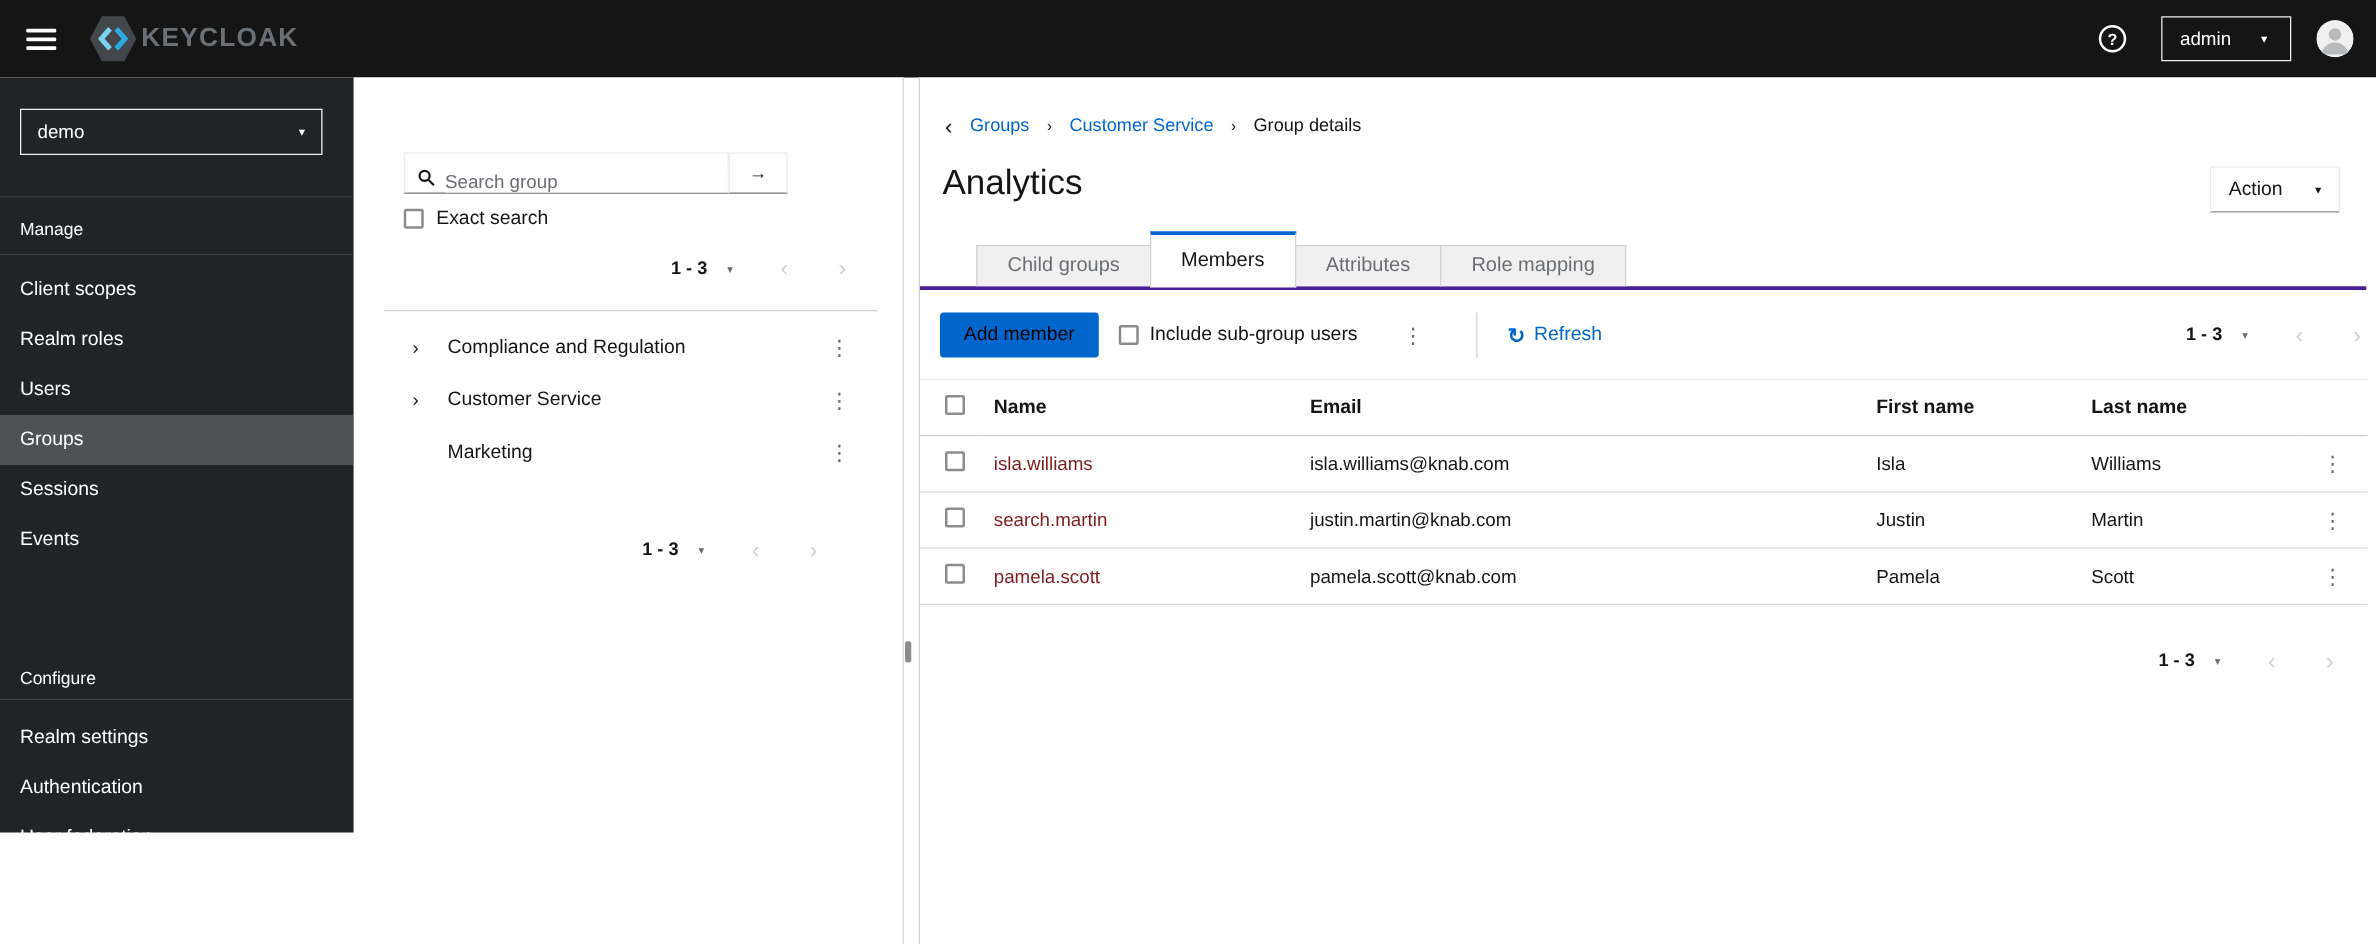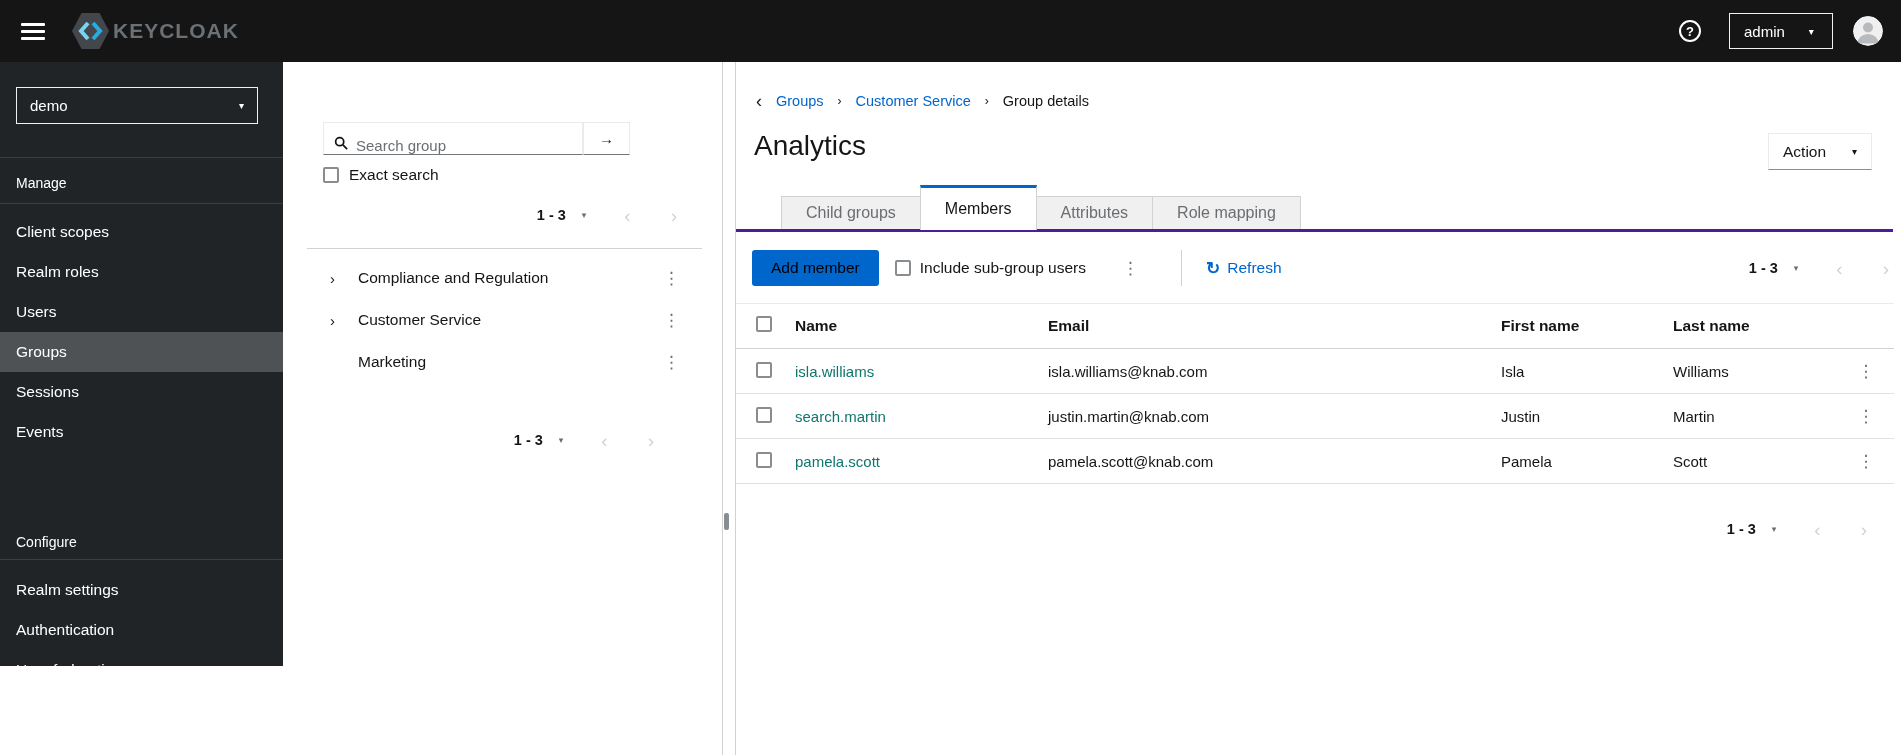--- a/index.html
+++ b/index.html
@@ -113,21 +113,21 @@
     table-layout:fixed; width:1158px; }
   .members-table col.c-check { width:46px; } .members-table col.c-name { width:253px; }
   .members-table col.c-email { width:453px; } .members-table col.c-first { width:172px; }
   .members-table col.c-last { width:178px; } .members-table col.c-kebab { width:56px; }
   .members-table thead tr { border-top:1px solid #ebebeb; border-bottom:1px solid #d2d2d2; }
   .members-table th { text-align:left; font-size:15.5px; font-weight:bold; height:45px; padding-left:13px; }
   .members-table td { font-size:15px; height:45px; padding-left:13px; }
   .members-table tbody tr { border-bottom:1px solid #e0e0e0; }
   .members-table .chk-cell { padding-left:20px; }
   .members-table .kebab-cell { text-align:center; padding-left:0; }
-  .user-link { color:#0f766e; text-decoration:none; cursor:pointer; }
+  .user-link { color:#7f1d1d; text-decoration:none; cursor:pointer; }
   .main-pag-bottom { position:absolute; top:453px; right:34px; }
 </style>
 </head>
 <body>
 
 <div class="masthead">
   <div class="hamburger">
     <span class="bar"></span>
     <span class="bar"></span>
     <span class="bar"></span>

